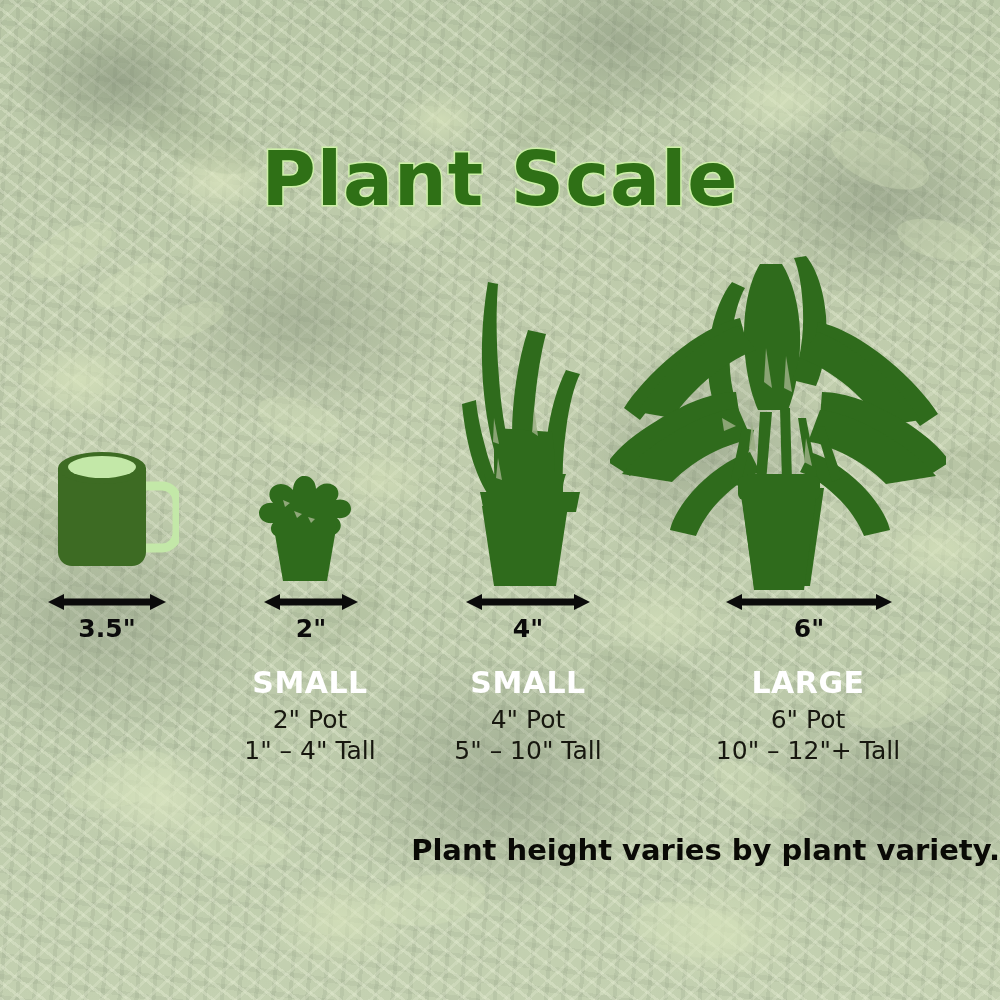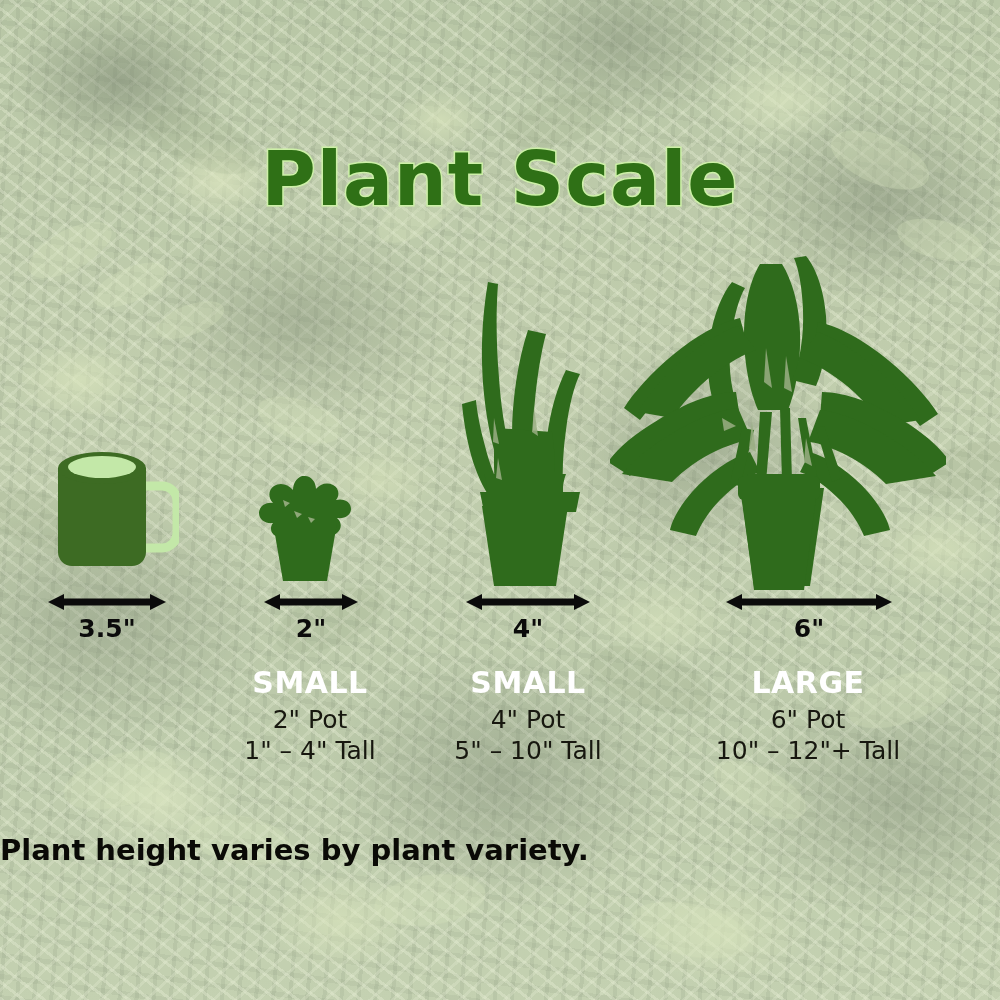--- a/index.html
+++ b/index.html
@@ -135,21 +135,21 @@
     margin: 0;
   }
   .caption-line.first { margin-top: 4px; }
 
   
   #footer {
     position: absolute;
     top: 828px;
     left: 0;
     width: 1000px;
-    text-align: left;
+    text-align: right;
   }
   .footer-line {
     font-family: "DejaVu Sans", sans-serif;
     font-weight: 700;
     font-size: 29px;
     color: #0a0a06;
     line-height: 1.52;
     margin: 0;
   }
 </style>

